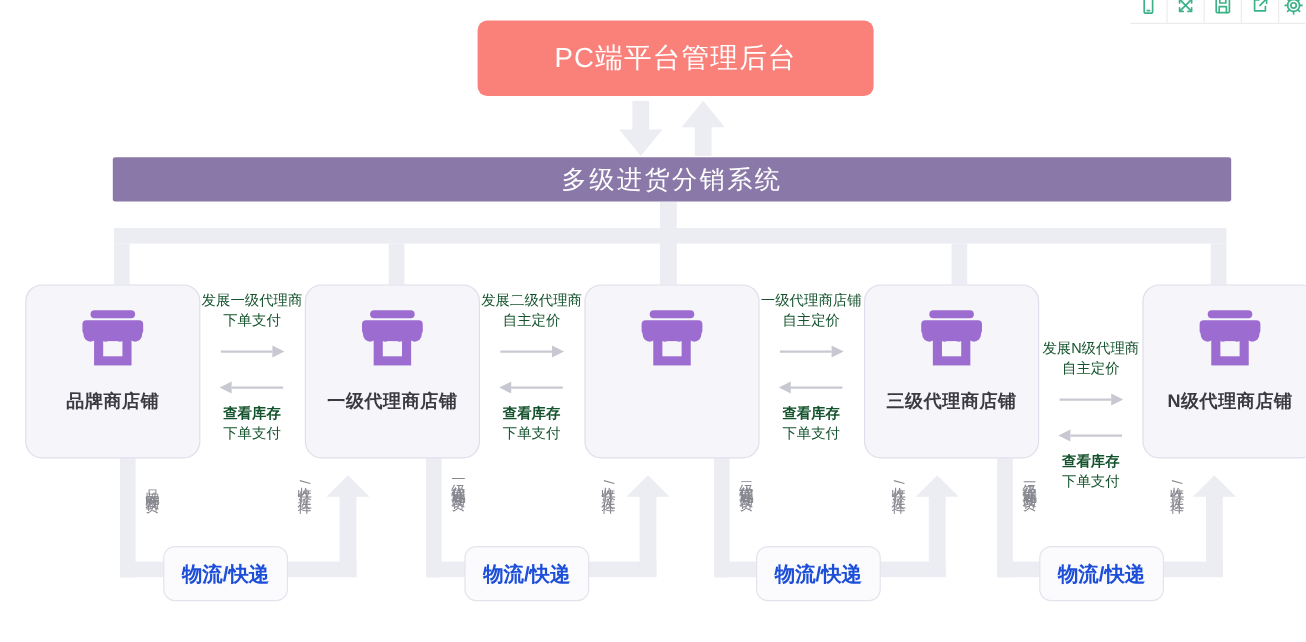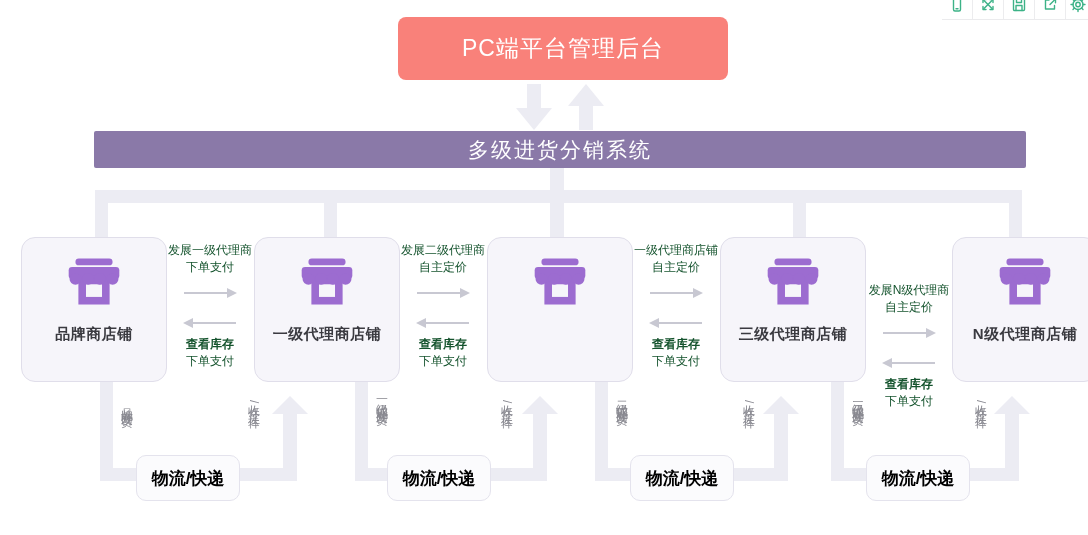--- a/index.html
+++ b/index.html
@@ -60,21 +60,21 @@
   .link-col .back-text{margin-top:7px;font-weight:bold;}
   
   .ship-text,.recv-text{
     position:absolute;writing-mode:vertical-rl;font-size:12px;color:#87878f;
     letter-spacing:2px;line-height:22px;z-index:4;white-space:nowrap;
   }
   .logi-box{
     position:absolute;top:455px;width:104px;height:46px;background:#fbfbfd;
     border:1px solid #e4e3ed;border-radius:10px;box-sizing:border-box;
     display:flex;align-items:center;justify-content:center;
-    font-size:17px;font-weight:bold;color:#000000;z-index:5;white-space:nowrap;
+    font-size:17px;font-weight:bold;color:#1d4ed8;z-index:5;white-space:nowrap;
   }
   .up-arrow{position:absolute;top:396px;z-index:2;}
 </style>
 </head>
 <body>
 
 <div class="toolbar">
   <div class="tool-cell">
     <svg width="16" height="17" viewBox="0 0 16 16">
         <rect x="4.5" y="1" width="7" height="13.5" rx="1.5"></rect>

